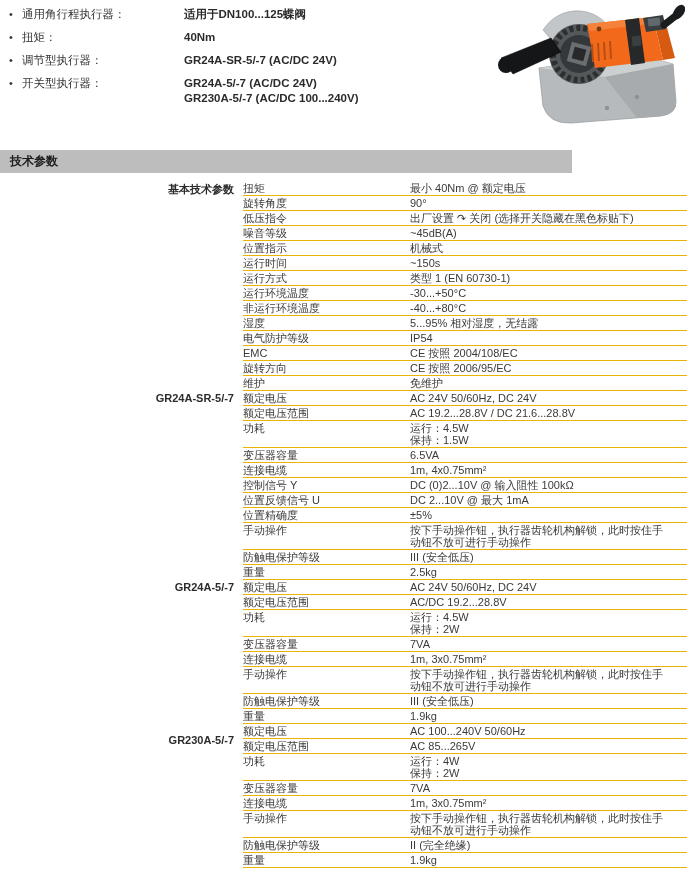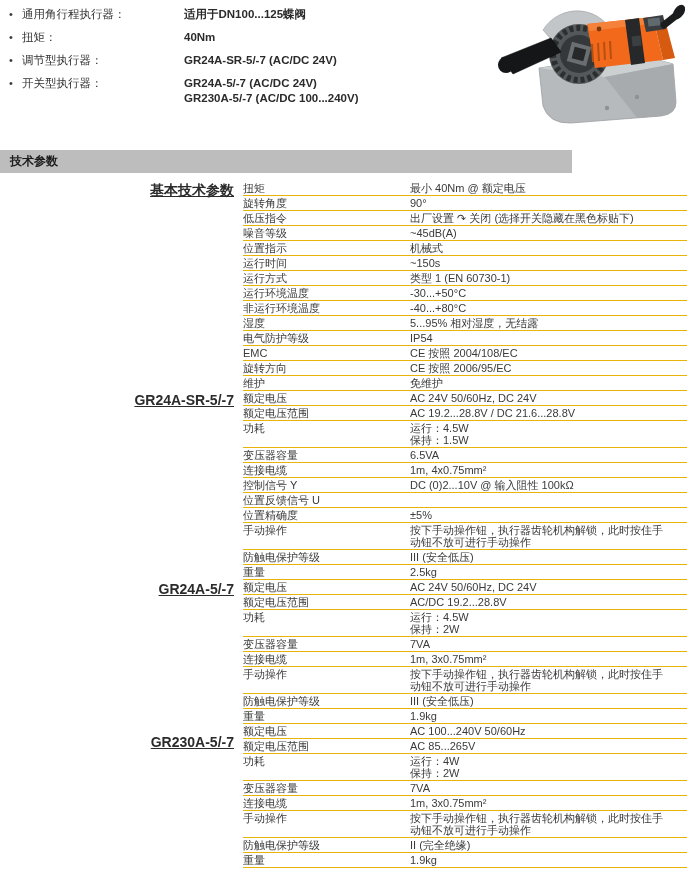--- a/index.html
+++ b/index.html
@@ -17,21 +17,21 @@
   
   .product { position:absolute; left:487px; top:2px; width:198px; height:122px; }
   
   .section-bar { position:absolute; top:150px; left:0; width:572px; height:23px; background:#bdbdbd; }
   .section-bar-title { font-size:12px; font-weight:bold; line-height:23px; padding-left:10px; color:#1c1c1c; }
   
   .spec-table { position:absolute; top:181px; left:0; width:687px; }
   .section { position:relative; }
   .section-label {
     position:absolute; left:0; top:0; width:234px; text-align:right;
-    font-size:14px; font-weight:bold; color:#2b2b2b; padding-top:1px;text-decoration:underline;
+    font-size:11px; font-weight:bold; color:#2b2b2b; padding-top:1px;
   }
   .section.offset .section-label { top:9px; }
   .rows { margin-left:243px; }
   .row { display:flex; border-bottom:1px solid #eab308; padding:1px 0; }
   .param { width:167px; flex:0 0 167px; font-size:11px; line-height:12px; color:#3a3a3a; }
   .value { flex:1; font-size:11px; line-height:12px; color:#3a3a3a; white-space:pre-line; padding-right:2px; }
 </style>
 </head>
 <body>
 
@@ -186,20 +186,21 @@
         <div class="row">
           <div class="param">连接电缆</div>
           <div class="value">1m, 4x0.75mm²</div>
         </div>
         <div class="row">
           <div class="param">控制信号 Y</div>
           <div class="value">DC (0)2...10V @ 输入阻性 100kΩ</div>
         </div>
         <div class="row">
           <div class="param">位置反馈信号 U</div>
+          <div class="value">DC 2...10V @ 最大 1mA</div>
         </div>
         <div class="row">
           <div class="param">位置精确度</div>
           <div class="value">±5%</div>
         </div>
         <div class="row">
           <div class="param">手动操作</div>
           <div class="value">按下手动操作钮，执行器齿轮机构解锁，此时按住手
 动钮不放可进行手动操作</div>
         </div>

